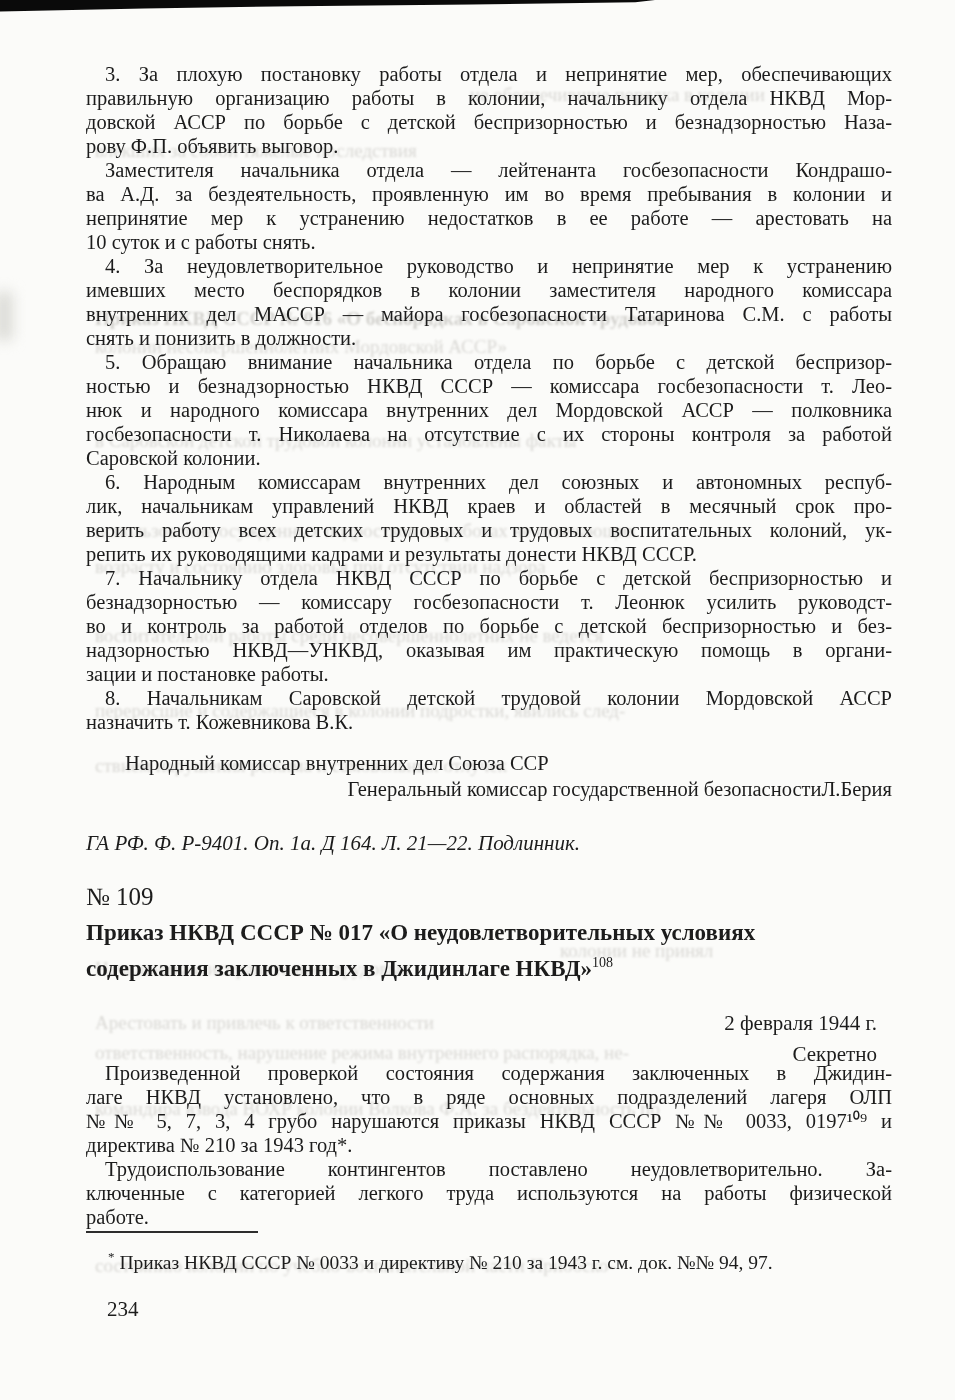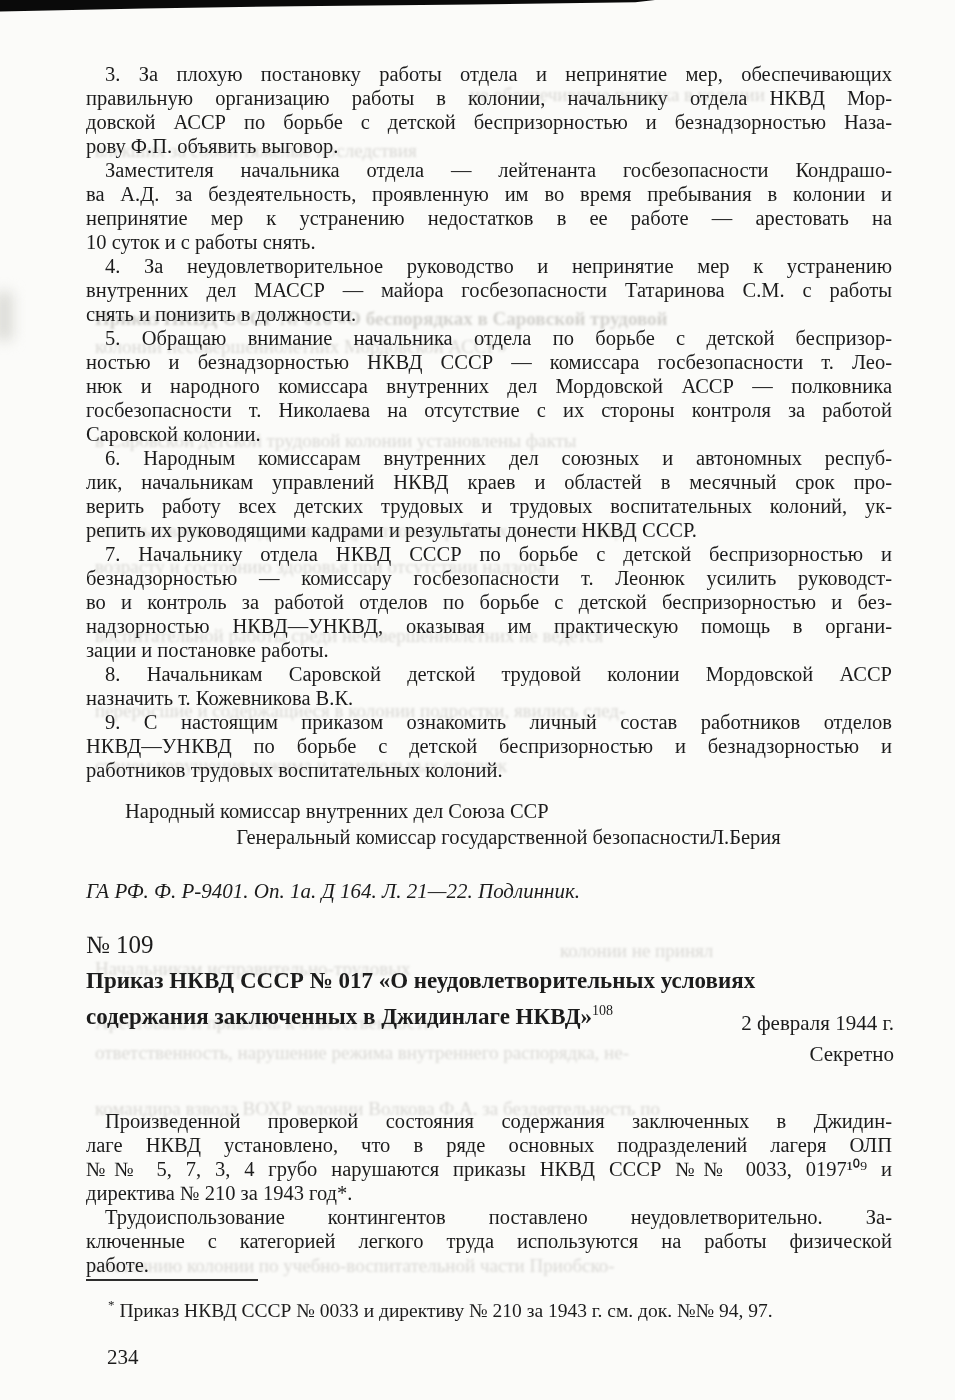--- a/index.html
+++ b/index.html
@@ -26,31 +26,31 @@
   .bf.bold { font-weight:bold; color:#a9a7a1; }
 
   .content { position:absolute; left:86px; top:0; width:806px; padding-top:62px; z-index:2; }
 
   .body-text { font-size:20.5px; line-height:24px; }
   .line { text-align:justify; text-align-last:justify; }
   .line.first { text-indent:19px; }
   .line.last { text-align-last:left; }
 
   .signature { margin-top:16px; font-size:20.5px; line-height:26px; }
-  .signature .row2 { display:flex; justify-content:center; }
+  .signature .row2 { display:flex; justify-content:flex-end; }
   .signature .sig-line { padding-left:39px; }
 
   .archive { margin-top:28px; font-style:italic; font-size:21px; line-height:26px; }
 
   .doc-number { margin-top:26px; font-weight:normal; font-size:25px; line-height:30px; }
   .doc-title  { margin-top:6px;  font-weight:bold; font-size:23px; line-height:30px; }
   .doc-title sup { font-weight:normal; font-size:14px; }
 
   .dateline, .classline {
-    position:absolute; right:61px; font-size:21px; line-height:26px; z-index:2; text-align:left;
+    position:absolute; right:78px; font-size:21px; line-height:26px; z-index:2; text-align:left;
   }
   .dateline { top:1010px; }
   .classline { top:1041px; }
 
   .body2 { margin-top:77px; }
 
   .fn-rule { margin-top:2px; width:172px; border-top:2px solid #2d2d2d; }
   .footnote { margin-top:12px; font-size:19.5px; line-height:23px; text-indent:22px; }
   .footnote sup { font-size:13px; }
 
@@ -94,20 +94,21 @@
           <div class="line last">рову Ф.П. объявить выговор.</div>
         </div>
         <div>
           <div class="line first">Заместителя начальника отдела — лейтенанта госбезопасности Кондрашо-</div>
           <div class="line">ва А.Д. за бездеятельность, проявленную им во время пребывания в колонии и</div>
           <div class="line">непринятие мер к устранению недостатков в ее работе — арестовать на</div>
           <div class="line last">10 суток и с работы снять.</div>
         </div>
         <div>
           <div class="line first">4. За неудовлетворительное руководство и непринятие мер к устранению</div>
+          <div class="line">имевших место беспорядков в колонии заместителя народного комиссара</div>
           <div class="line">внутренних дел МАССР — майора госбезопасности Татаринова С.М. с работы</div>
           <div class="line last">снять и понизить в должности.</div>
         </div>
         <div>
           <div class="line first">5. Обращаю внимание начальника отдела по борьбе с детской беспризор-</div>
           <div class="line">ностью и безнадзорностью НКВД СССР — комиссара госбезопасности т. Лео-</div>
           <div class="line">нюк и народного комиссара внутренних дел Мордовской АССР — полковника</div>
           <div class="line">госбезопасности т. Николаева на отсутствие с их стороны контроля за работой</div>
           <div class="line last">Саровской колонии.</div>
         </div>
@@ -120,25 +121,20 @@
         <div>
           <div class="line first">7. Начальнику отдела НКВД СССР по борьбе с детской беспризорностью и</div>
           <div class="line">безнадзорностью — комиссару госбезопасности т. Леонюк усилить руководст-</div>
           <div class="line">во и контроль за работой отделов по борьбе с детской беспризорностью и без-</div>
           <div class="line">надзорностью НКВД—УНКВД, оказывая им практическую помощь в органи-</div>
           <div class="line last">зации и постановке работы.</div>
         </div>
         <div>
           <div class="line first">8. Начальникам Саровской детской трудовой колонии Мордовской АССР</div>
           <div class="line last">назначить т. Кожевникова В.К.</div>
-        </div>
-        <div>
-          <div class="line first">9. С настоящим приказом ознакомить личный состав работников отделов</div>
-          <div class="line">НКВД—УНКВД по борьбе с детской беспризорностью и безнадзорностью и</div>
-          <div class="line last">работников трудовых воспитательных колоний.</div>
         </div>
       </div>
 
     <div class="signature">
       <div class="sig-line">Народный комиссар внутренних дел Союза ССР</div>
       <div class="row2">
         <span class="sig-line">Генеральный комиссар государственной безопасности</span>
         <span>Л.Берия</span>
       </div>
     </div>

